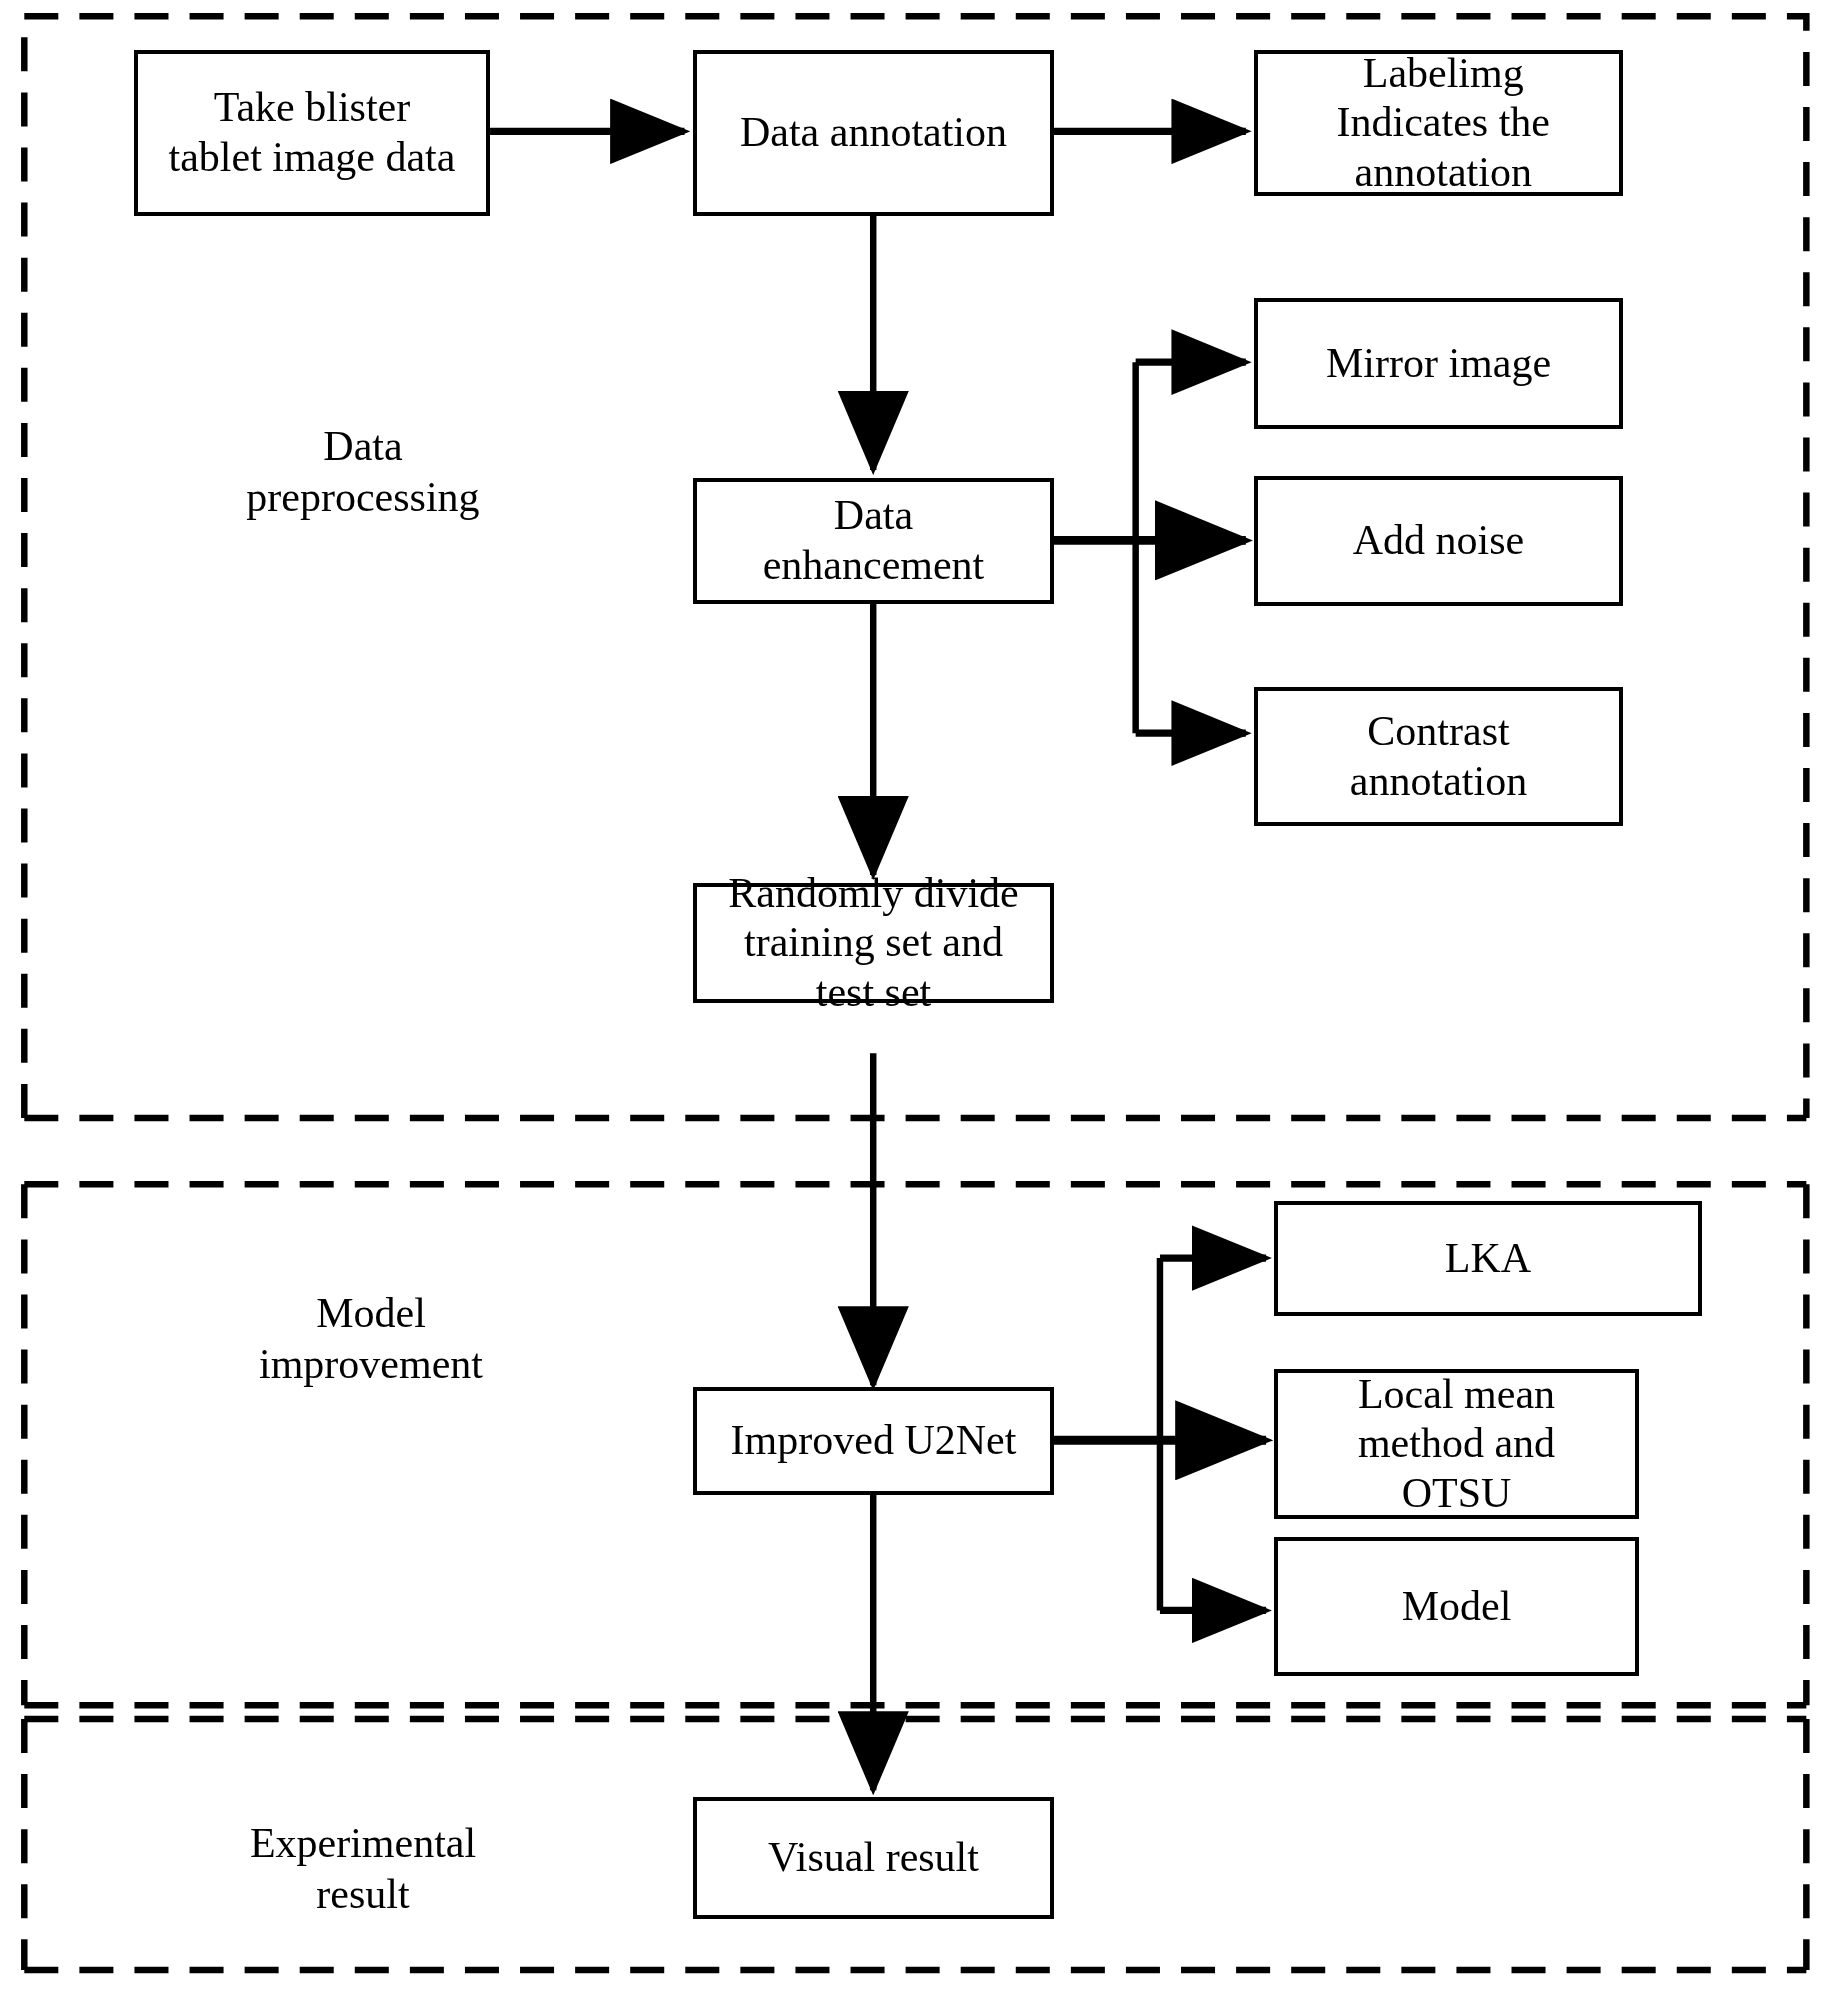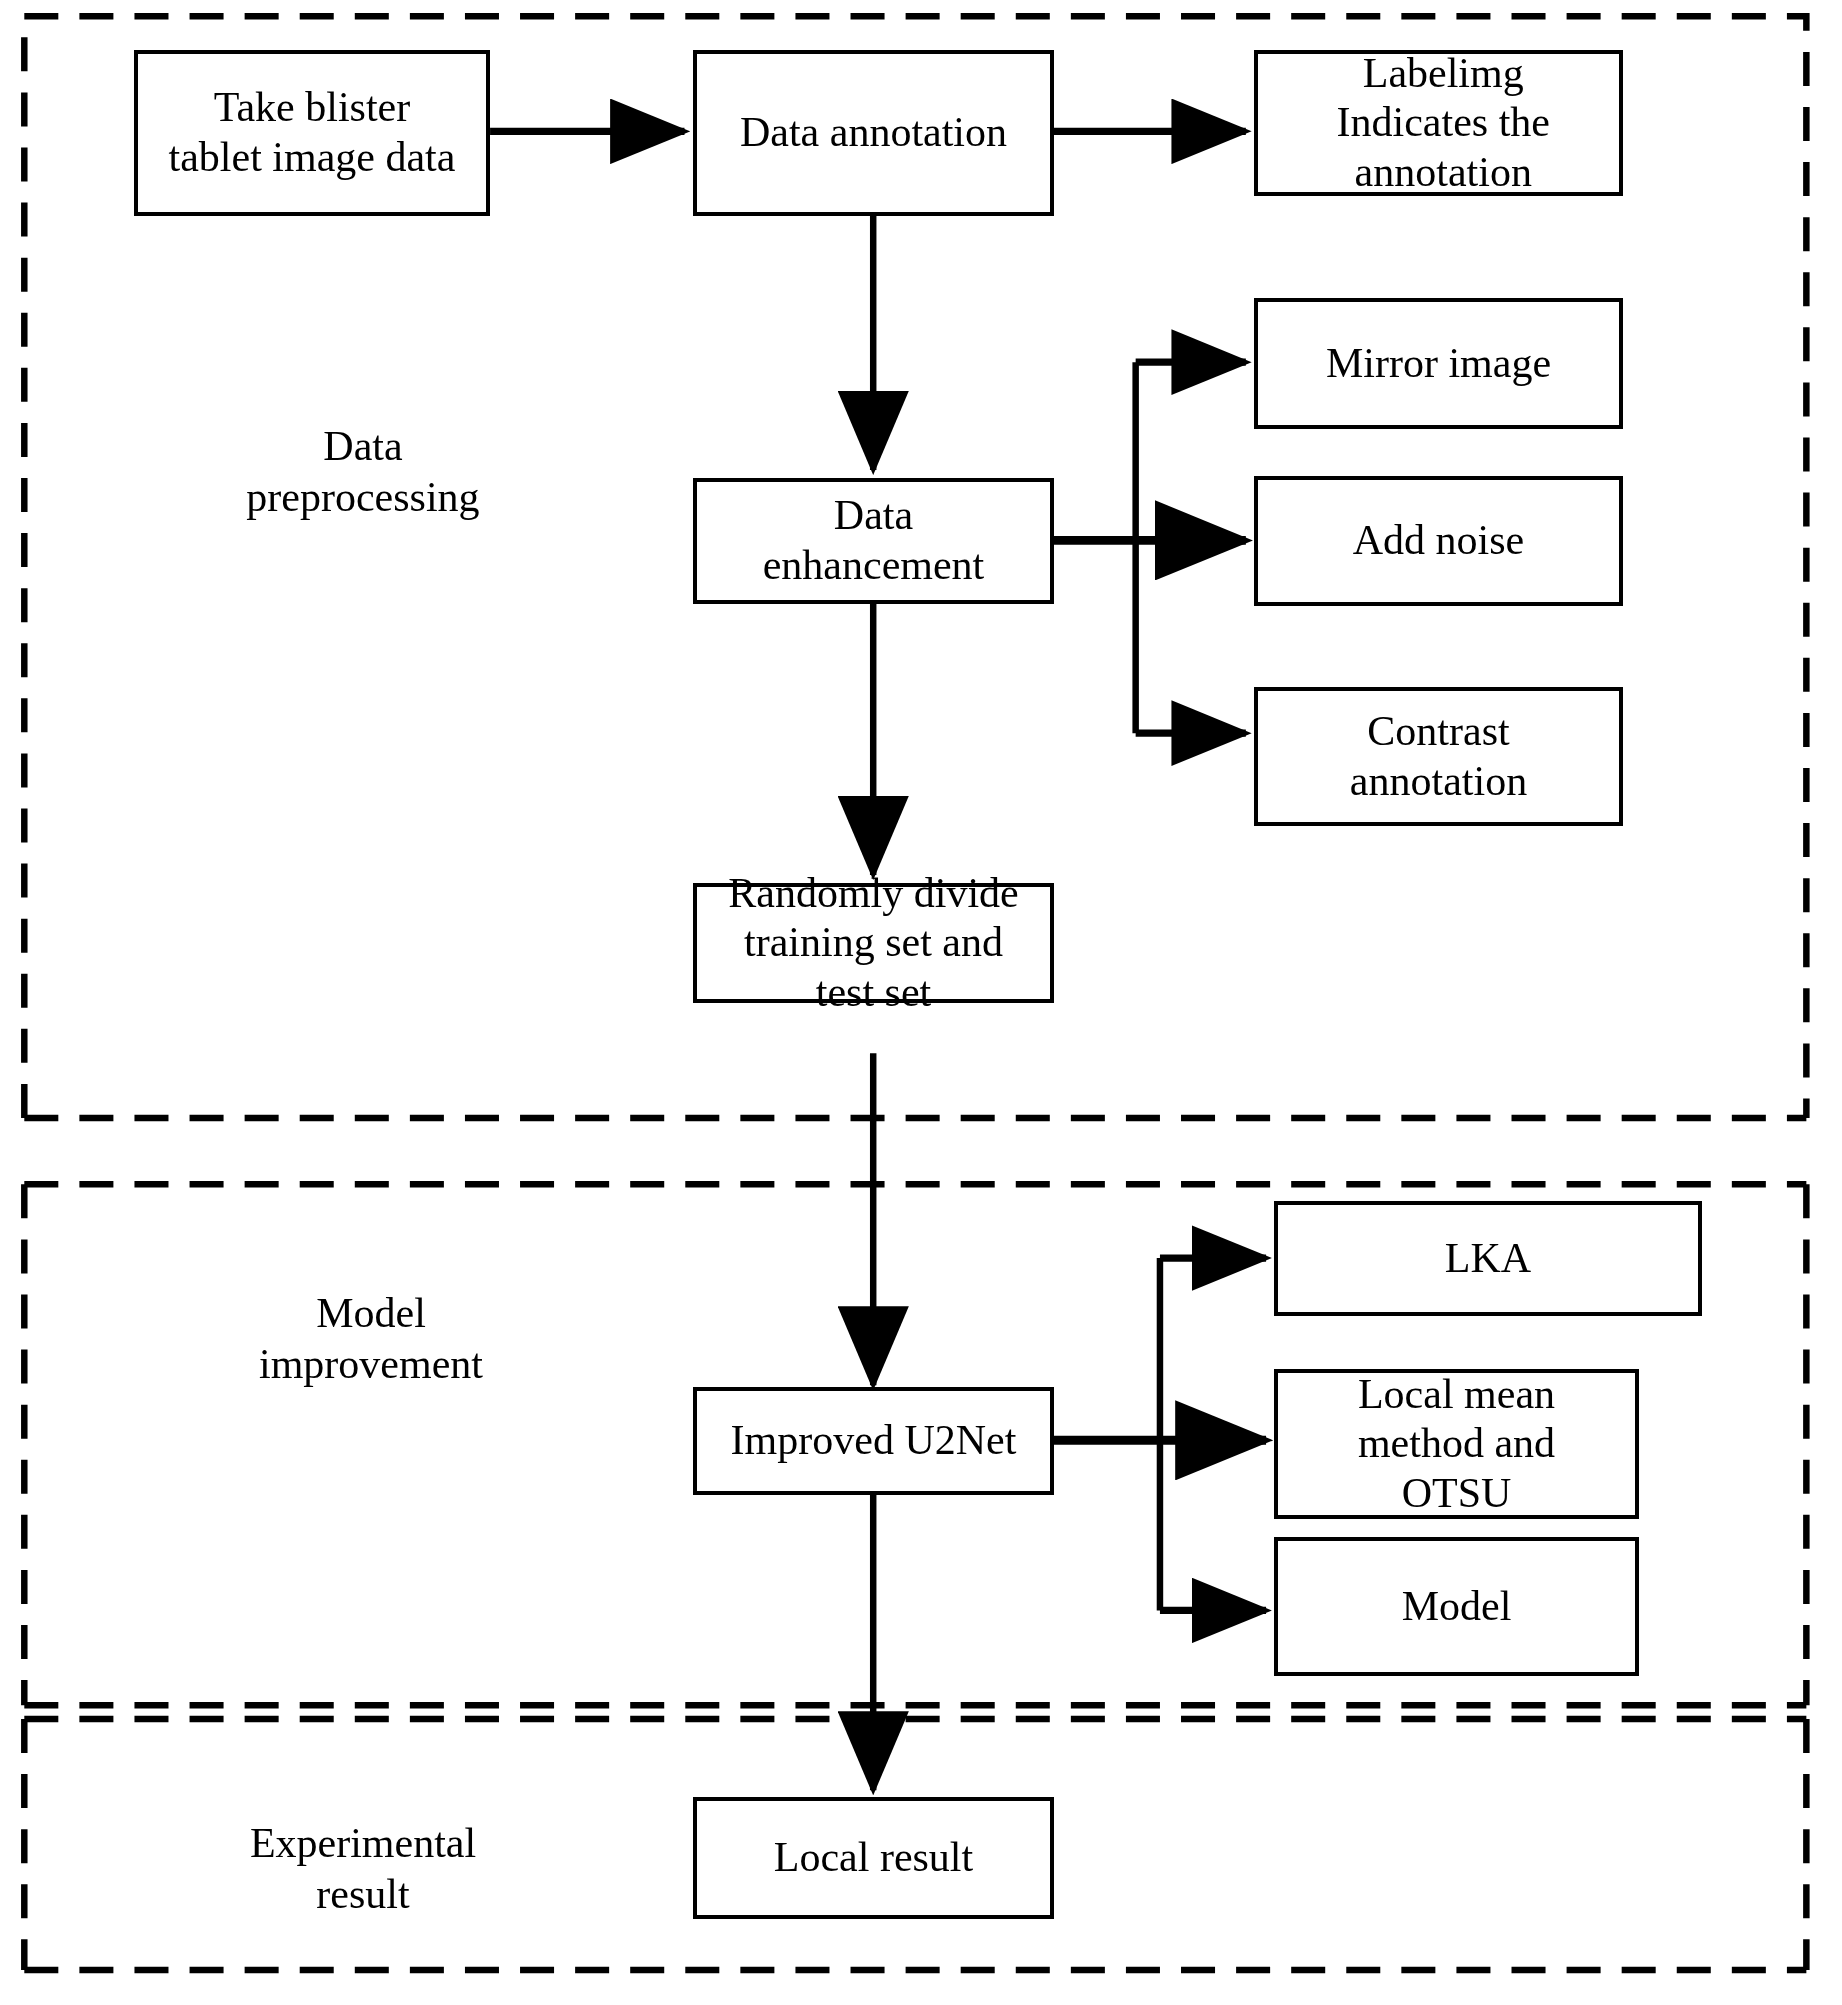--- a/index.html
+++ b/index.html
@@ -170,17 +170,17 @@
     <span class="label">Local mean
 method and
 OTSU</span>
   </div>
 
   <div class="node" style="left:1274px; top:1537px; width:365px; height:139px;">
     <span class="label">Model</span>
   </div>
 
   <div class="node" style="left:693px; top:1797px; width:361px; height:122px;">
-    <span class="label">Local result</span>
+    <span class="label">Visual result</span>
   </div>
 
 </div>
 
 
 </body></html>

